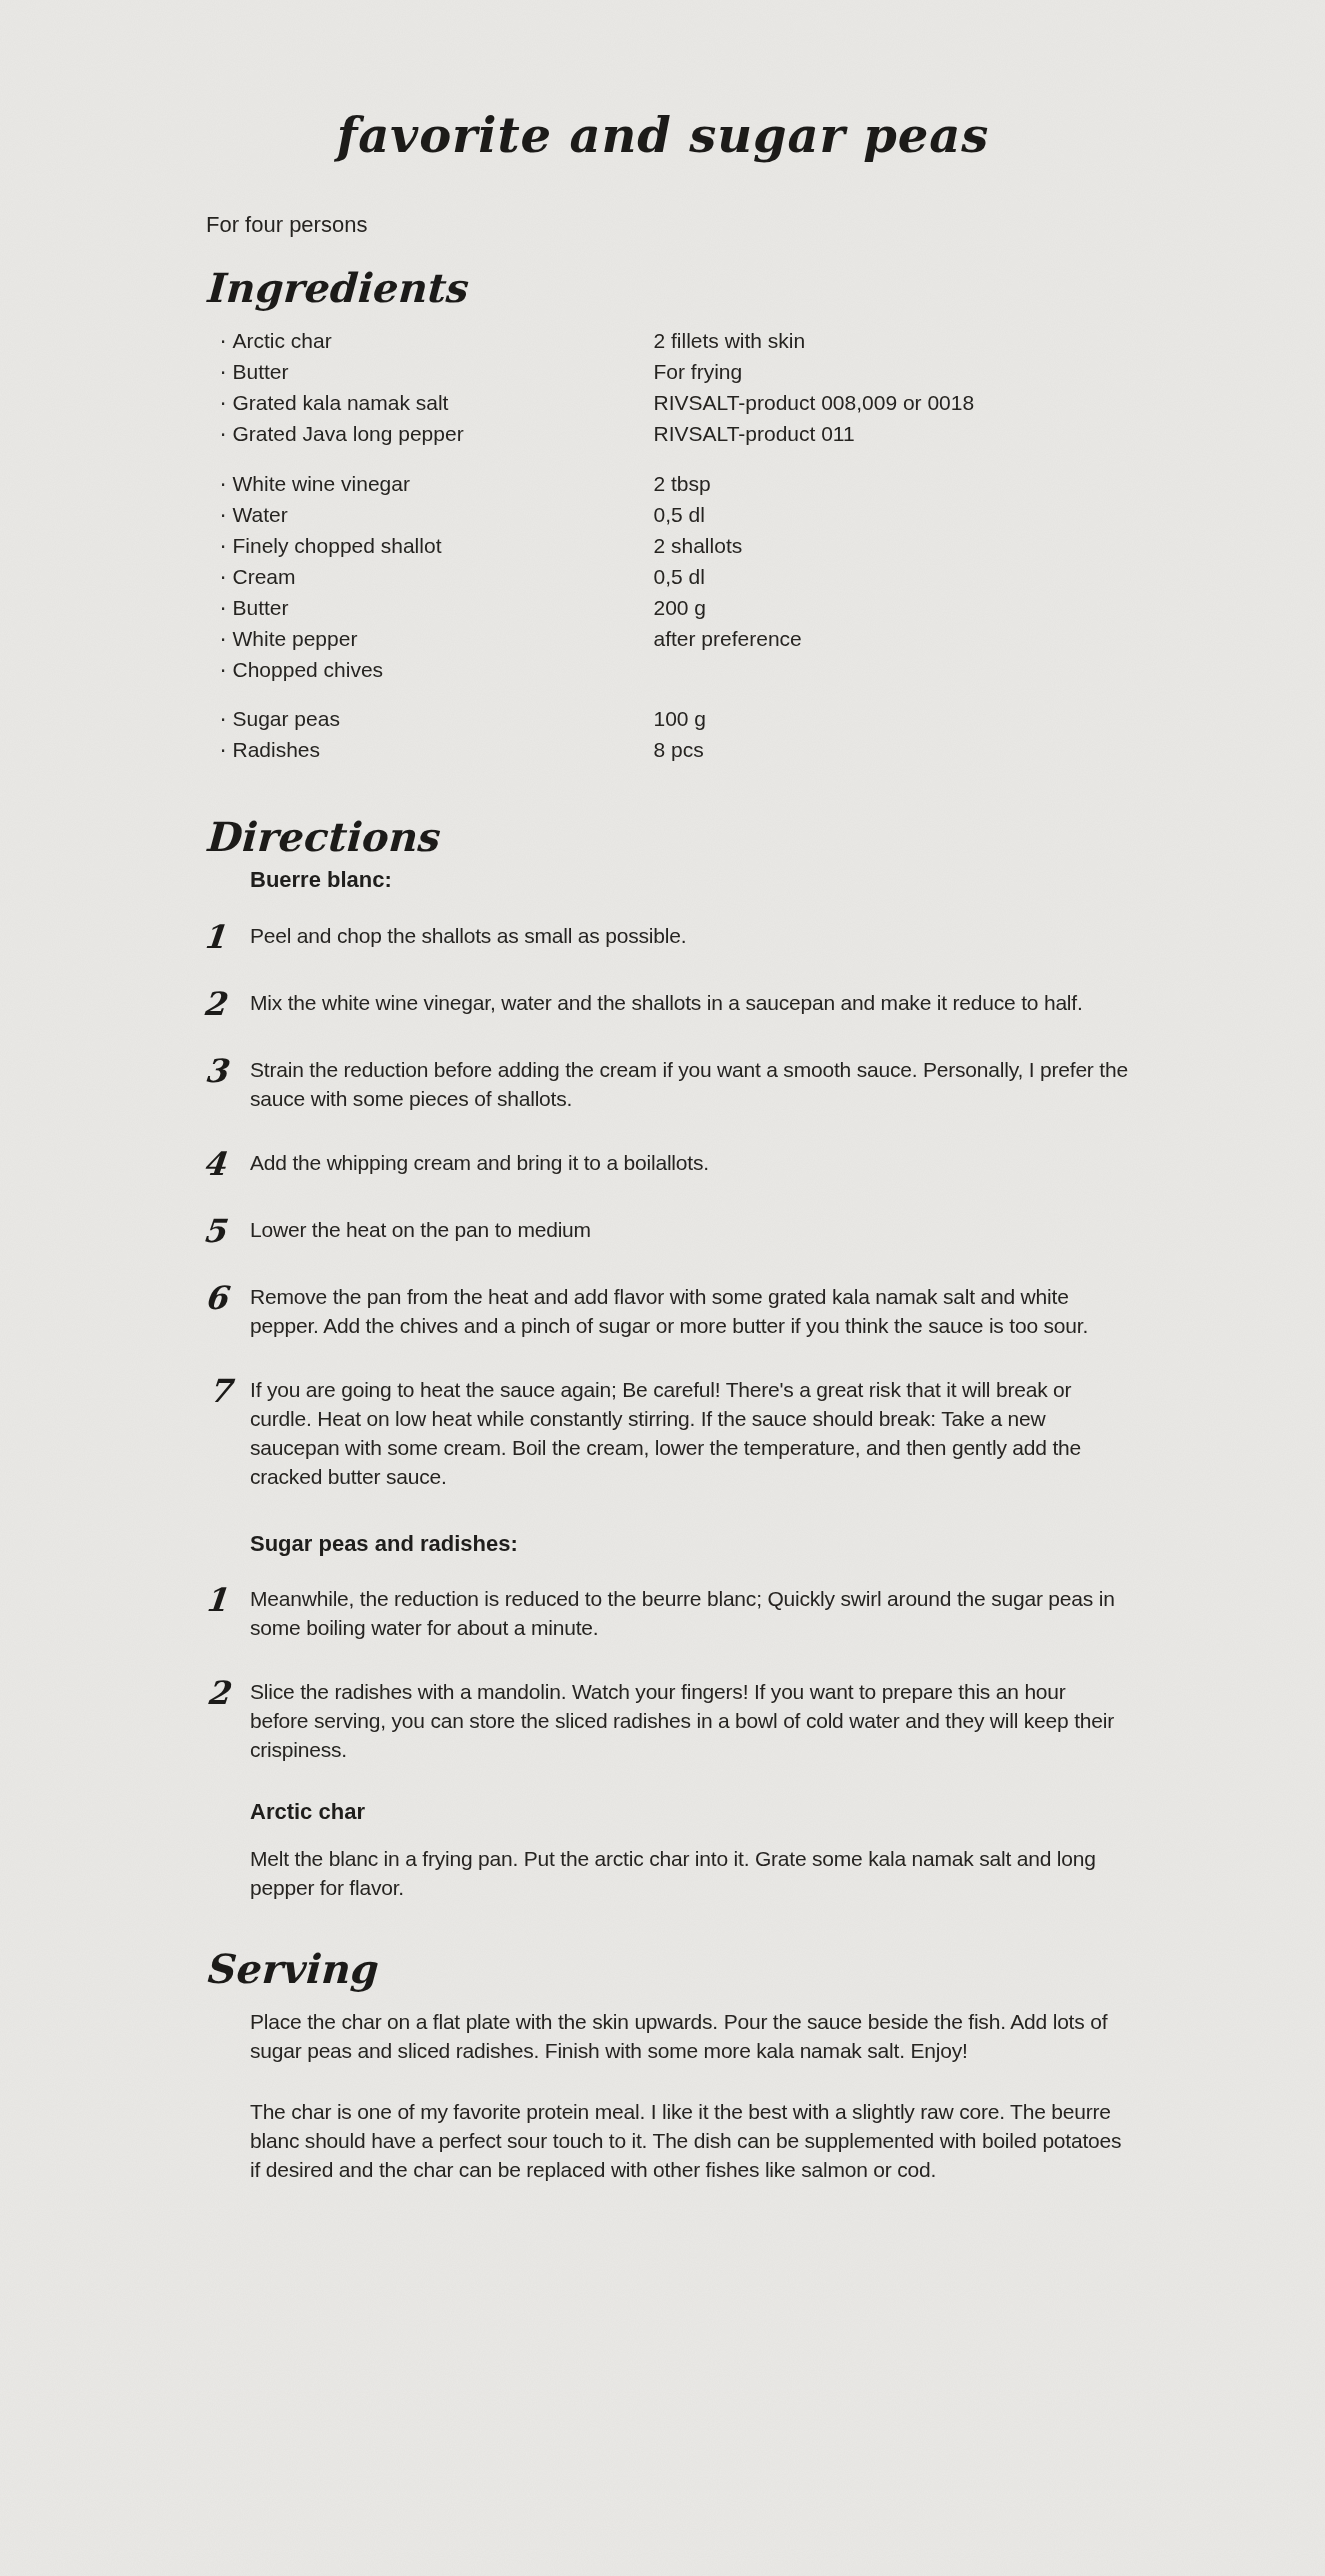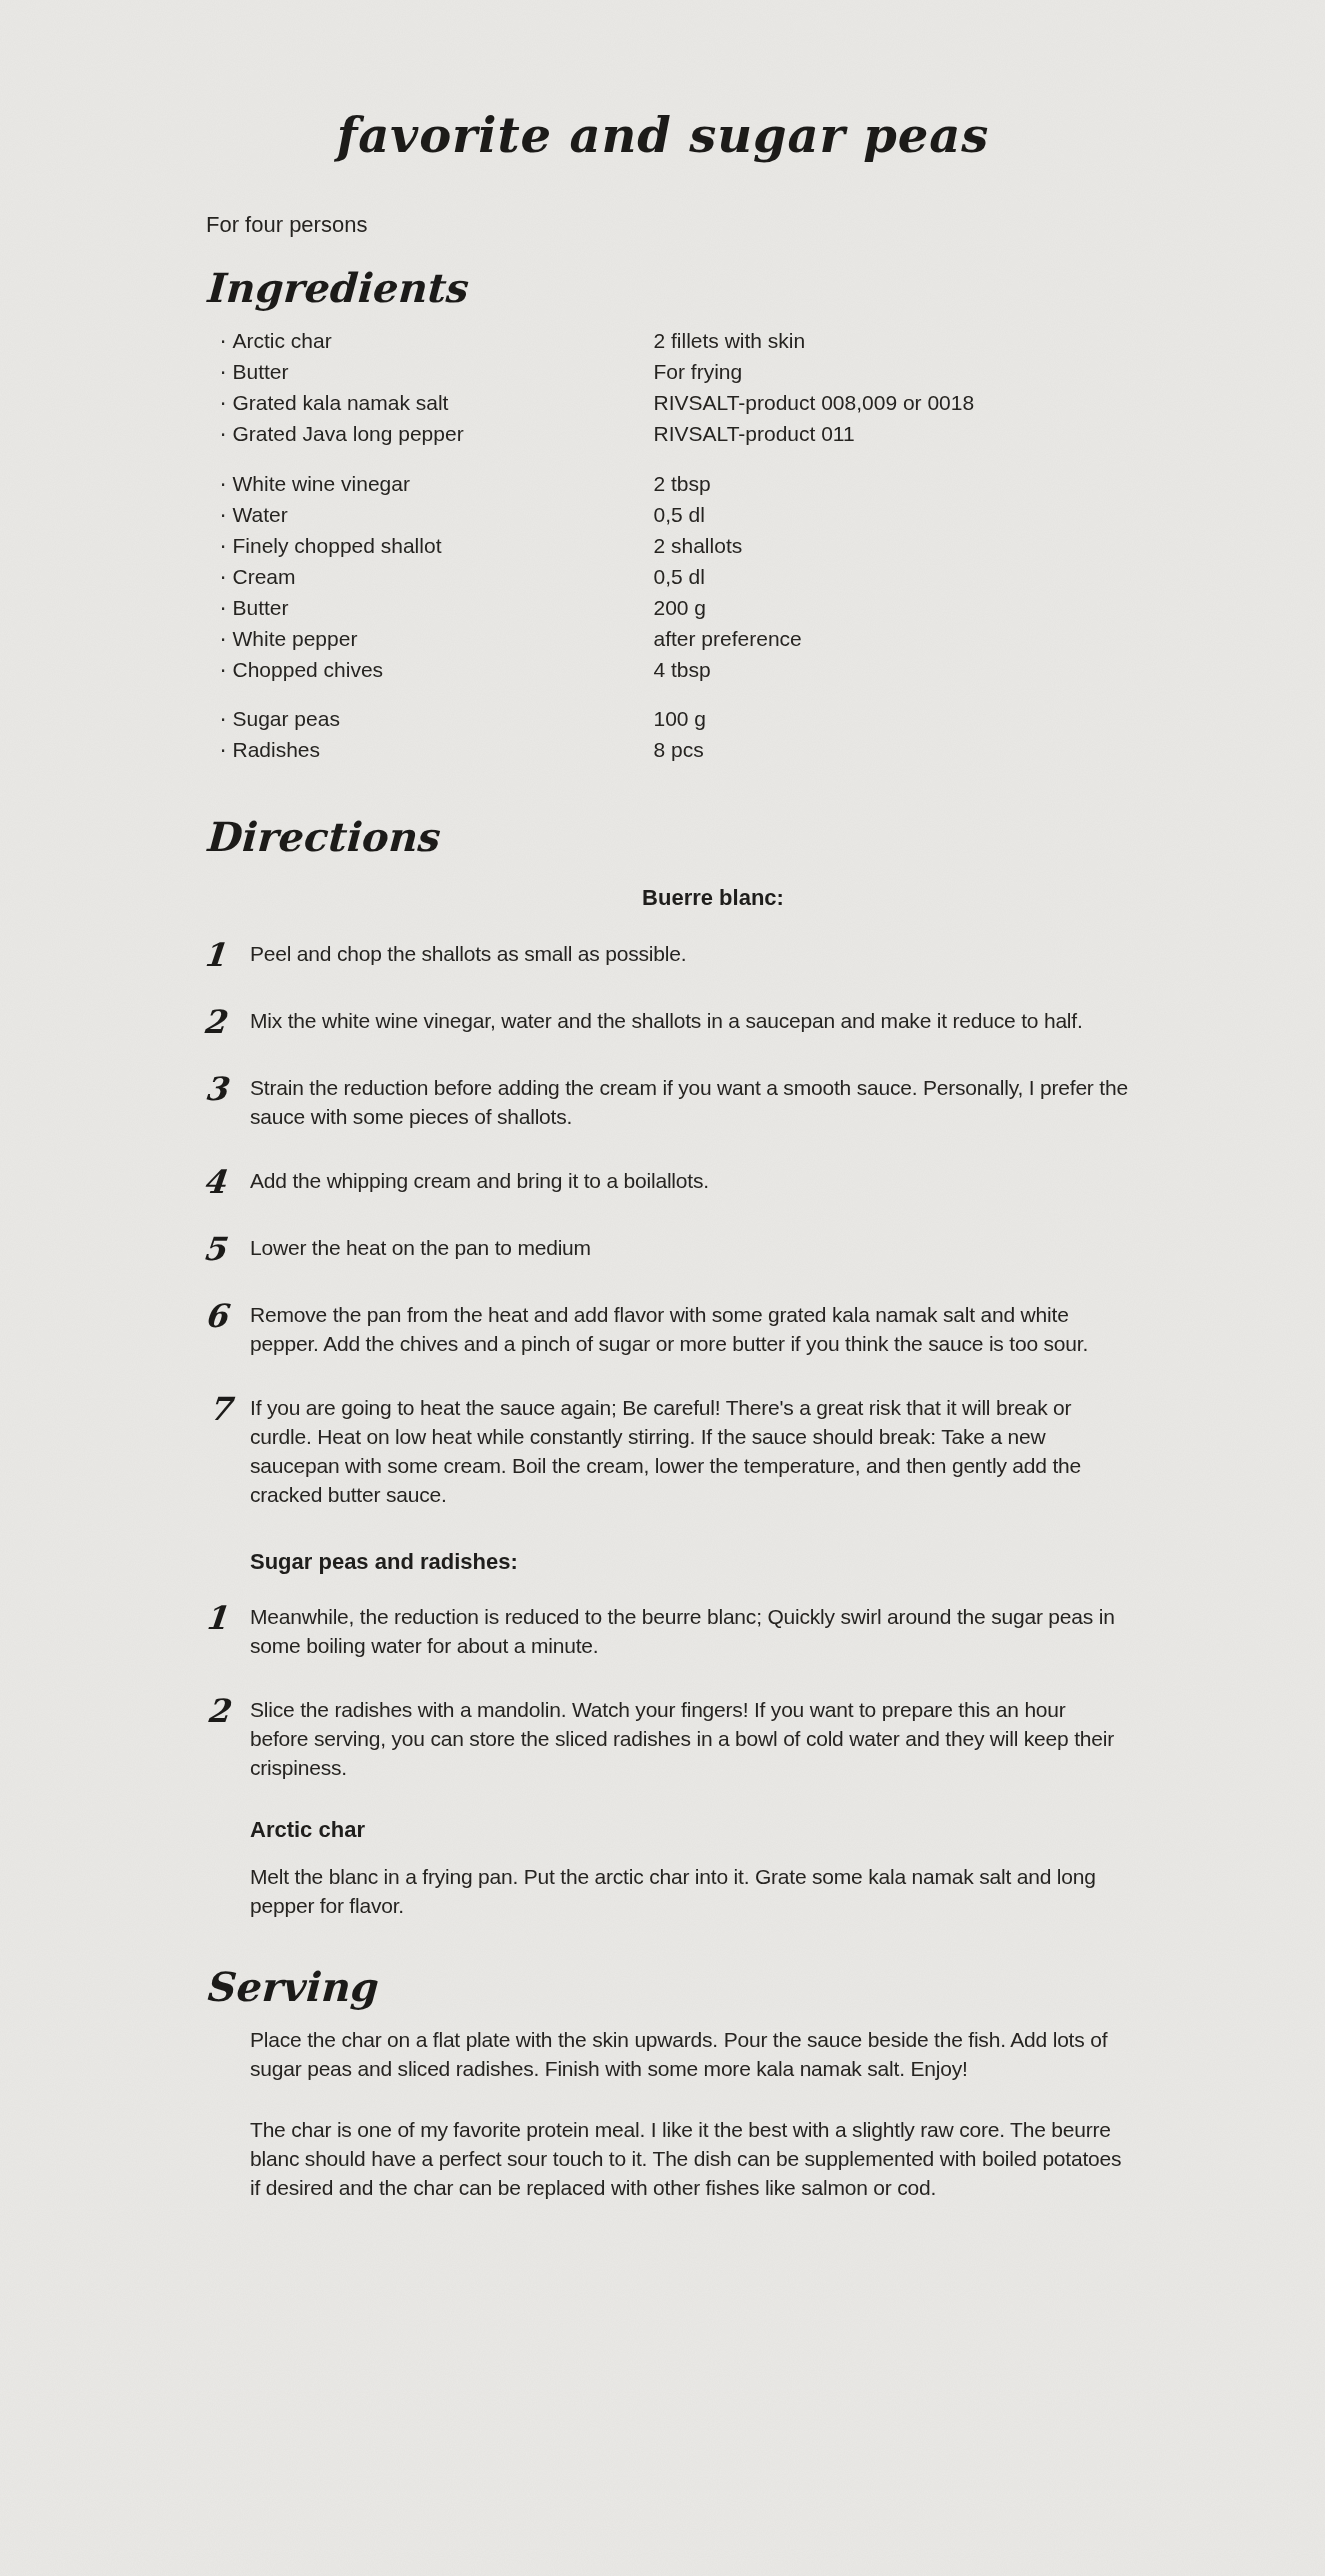--- a/index.html
+++ b/index.html
@@ -73,21 +73,21 @@
     color: #2a2926;
   }
 
   .subheading {
     margin: 0 0 0 44px;
     font-size: 22px;
     line-height: 28px;
     font-weight: bold;
     color: #1f1e1c;
   }
-  .subheading-1 { margin-top: 20px; text-align: center; }
+  .subheading-1 { margin-top: 2px; }
   .subheading-2 { margin-top: 39px; }
   .subheading-3 { margin-top: 34px; }
 
   .step {
     display: grid;
     grid-template-columns: 44px 1fr;
     margin-top: 35px;
   }
   .step.first { margin-top: 26.5px; }
   .step-num {
@@ -186,21 +186,20 @@
         <span class="ing-amount">200 g</span>
       </div>
       <div class="ing-row">
         <span class="ing-bullet">·</span>
         <span class="ing-name">White pepper</span>
         <span class="ing-amount">after preference</span>
       </div>
       <div class="ing-row">
         <span class="ing-bullet">·</span>
         <span class="ing-name">Chopped chives</span>
-        <span class="ing-amount">4 tbsp</span>
       </div>
     </div>
 
     <div class="ing-group">
       <div class="ing-row">
         <span class="ing-bullet">·</span>
         <span class="ing-name">Sugar peas</span>
         <span class="ing-amount">100 g</span>
       </div>
       <div class="ing-row">

